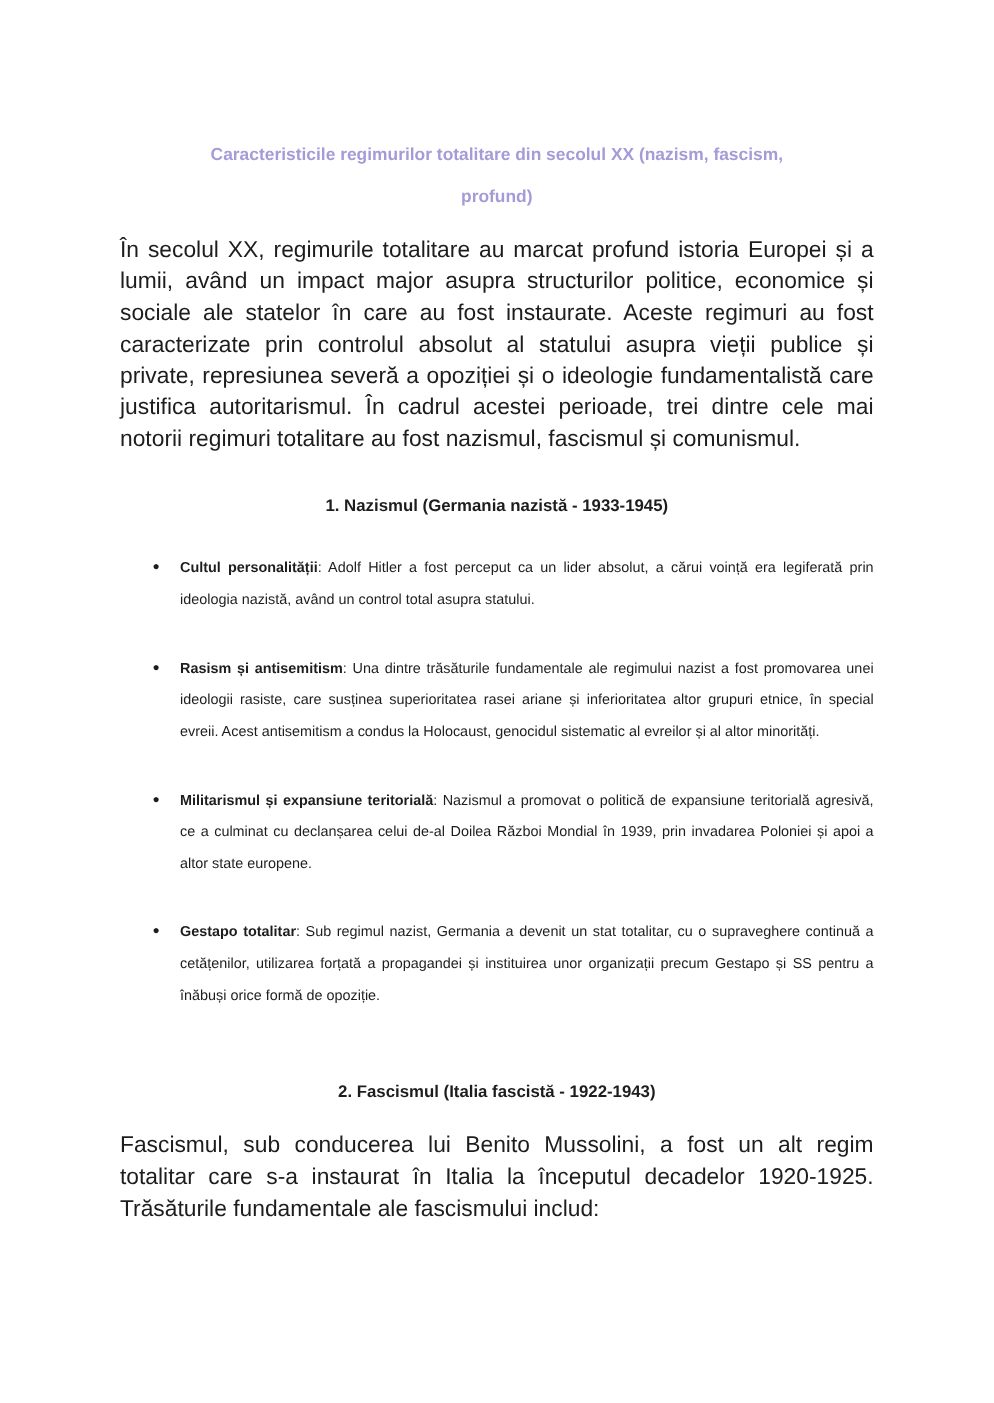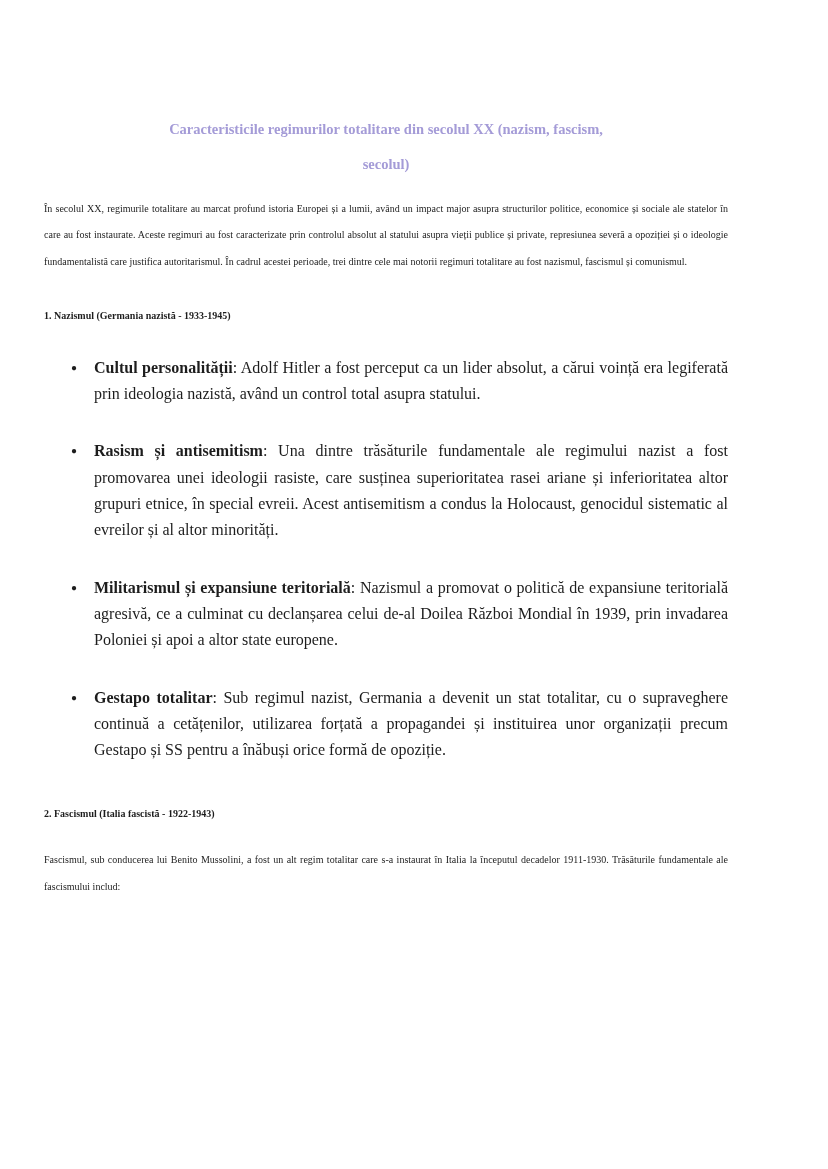--- a/index.html
+++ b/index.html
@@ -6,49 +6,49 @@
     margin: 0;
     padding: 0;
     background: #ffffff;
   }
   .page {
     position: relative;
     width: 828px;
     height: 1169px;
     background: #ffffff;
     box-sizing: border-box;
-    padding: 112px 100px 0 44px;
-    font-family: Liberation Serif, serif;
+    padding: 112px 100px 0 100px;
+    font-family: Liberation Sans, sans-serif;
     color: #1d1d1d;
     overflow: hidden;
   }
   .doc-title {
     text-align: center;
     color: #a49bd7;
     font-weight: bold;
     font-size: 14.5px;
     line-height: 35px;
     margin: 0 0 14px 0;
   }
   .doc-title .t-line {
     display: block;
     white-space: nowrap;
   }
   .para {
-    font-size: 10px;
+    font-size: 19px;
     line-height: 26.3px;
     text-align: justify;
     margin: 0 0 20px 0;
   }
   .section-heading {
-    font-size: 10px;
+    font-size: 14px;
     font-weight: bold;
     line-height: 22px;
     margin: 30px 0 22px 0;
-    text-align: left;
+    text-align: center;
   }
   .bullet-list {
     list-style: none;
     margin: 28px 0 0 0;
     padding: 0;
   }
   .bullet-item {
     display: flex;
     align-items: flex-start;
     margin: 0 0 31px 27px;
@@ -57,39 +57,39 @@
     margin-bottom: 40px;
   }
   .bullet-dot {
     flex: 0 0 23px;
     font-size: 10px;
     line-height: 26.3px;
     color: #1d1d1d;
   }
   .bullet-body {
     flex: 1 1 auto;
-    font-size: 16px;
+    font-size: 12px;
     line-height: 26.3px;
     text-align: justify;
   }
   .bullet-term {
     font-weight: bold;
   }
   .section-2-block {
-    margin-top: 40px;
+    margin-top: 56px;
   }
 </style>
 </head>
 <body>
 
 <div class="page">
 
   <h1 class="doc-title">
     <span class="t-line">Caracteristicile regimurilor totalitare din secolul XX (nazism, fascism,</span>
-    <span class="t-line">secolul)</span>
+    <span class="t-line">profund)</span>
   </h1>
 
   <p class="para">În secolul XX, regimurile totalitare au marcat profund istoria Europei și a lumii, având un impact major asupra structurilor politice, economice și sociale ale statelor în care au fost instaurate. Aceste regimuri au fost caracterizate prin controlul absolut al statului asupra vieții publice și private, represiunea severă a opoziției și o ideologie fundamentalistă care justifica autoritarismul. În cadrul acestei perioade, trei dintre cele mai notorii regimuri totalitare au fost nazismul, fascismul și comunismul.</p>
 
   <h2 class="section-heading">1. Nazismul (Germania nazistă - 1933-1945)</h2>
 
 
   <ul class="bullet-list">
     <li class="bullet-item">
       <span class="bullet-dot">●</span>
@@ -104,16 +104,16 @@
       <span class="bullet-body"><span class="bullet-term">Militarismul și expansiune teritorială</span><span>: Nazismul a promovat o politică de expansiune teritorială agresivă, ce a culminat cu declanșarea celui de-al Doilea Război Mondial în 1939, prin invadarea Poloniei și apoi a altor state europene.</span></span>
     </li>
     <li class="bullet-item">
       <span class="bullet-dot">●</span>
       <span class="bullet-body"><span class="bullet-term">Gestapo totalitar</span><span>: Sub regimul nazist, Germania a devenit un stat totalitar, cu o supraveghere continuă a cetățenilor, utilizarea forțată a propagandei și instituirea unor organizații precum Gestapo și SS pentru a înăbuși orice formă de opoziție.</span></span>
     </li>
   </ul>
 
   <div class="section-2-block">
     <h2 class="section-heading">2. Fascismul (Italia fascistă - 1922-1943)</h2>
-    <p class="para">Fascismul, sub conducerea lui Benito Mussolini, a fost un alt regim totalitar care s-a instaurat în Italia la începutul decadelor 1911-1930. Trăsăturile fundamentale ale fascismului includ:</p>
+    <p class="para">Fascismul, sub conducerea lui Benito Mussolini, a fost un alt regim totalitar care s-a instaurat în Italia la începutul decadelor 1920-1925. Trăsăturile fundamentale ale fascismului includ:</p>
   </div>
 
 </div>
 
 </body></html>

